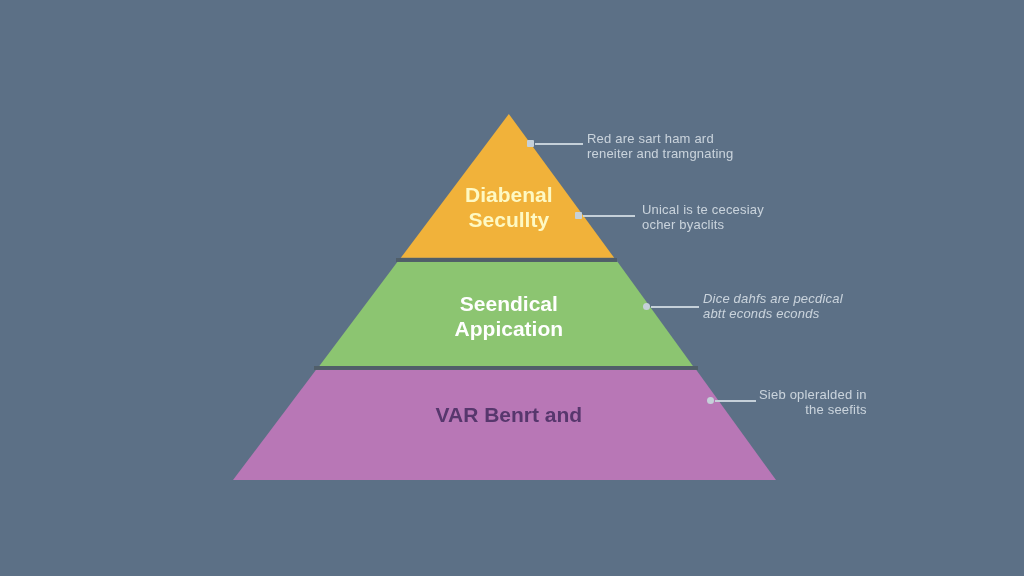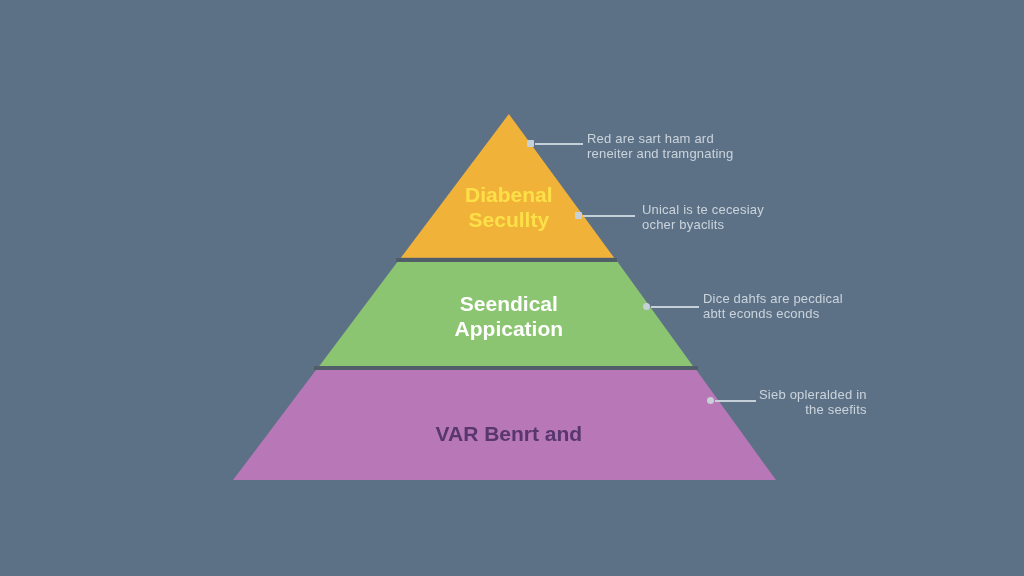--- a/index.html
+++ b/index.html
@@ -43,21 +43,21 @@
     left: 50.8%;
     transform: translateX(-50%);
     text-align: center;
     font-size: 21px;
     font-weight: 700;
     line-height: 25px;
     white-space: nowrap;
   }
   .label-top    { top: 68px; }
   .label-mid    { top: 177px; }
-  .label-bottom { top: 288px; margin-top: 19px; }
+  .label-bottom { top: 288px; }
   .lbl-line { display: block; }
 
   .marker { position: absolute; width: 7px; height: 7px; }
   .marker.square { border-radius: 1px; }
   .marker.dot { border-radius: 50%; }
   .leader { position: absolute; height: 2px; }
   .ann-text {
     position: absolute;
     font-size: 13px;
     line-height: 15px;
@@ -70,41 +70,41 @@
   .m1 { left: 527px; top: 140px; }
   .l1 { left: 535px; top: 143px; width: 48px; }
   .t1 { left: 587px; top: 131px; }
 
   .m2 { left: 575px; top: 212px; }
   .l2 { left: 583px; top: 215px; width: 52px; }
   .t2 { left: 642px; top: 202px; }
 
   .m3 { left: 643px; top: 303px; }
   .l3 { left: 651px; top: 306px; width: 48px; }
-  .t3 { left: 703px; top: 291px; }
+  .t3 { left: 703px; top: 291px; font-style: italic; }
 
   .m4 { left: 707px; top: 397px; }
   .l4 { left: 715px; top: 400px; width: 41px; }
   .t4 { left: 759px; top: 387px; text-align: right; }
 </style>
 </head>
 <body style="background: rgb(92, 112, 134);">
 
 <div class="canvas">
 
 
   <div class="pyramid">
     <div class="tier tier-top" style="background: rgb(241, 178, 58);"></div>
     <div class="tier tier-mid" style="background: rgb(140, 197, 113);"></div>
     <div class="tier tier-bottom" style="background: rgb(184, 119, 182);"></div>
 
     <div class="divider divider-1" style="background: rgb(77, 90, 100);"></div>
     <div class="divider divider-2" style="background: rgb(77, 90, 100);"></div>
 
-    <div class="tier-label label-top" style="color: #fde047;">
+    <div class="tier-label label-top" style="color: #fef9c3;">
       <span class="lbl-line">Diabenal</span>
       <span class="lbl-line">Secullty</span>
     </div>
     <div class="tier-label label-mid" style="color: #ffffff;">
       <span class="lbl-line">Seendical</span>
       <span class="lbl-line">Appication</span>
     </div>
     <div class="tier-label label-bottom" style="color: rgb(87, 55, 109);">
       <span class="lbl-line">VAR Benrt and</span>
     </div>

